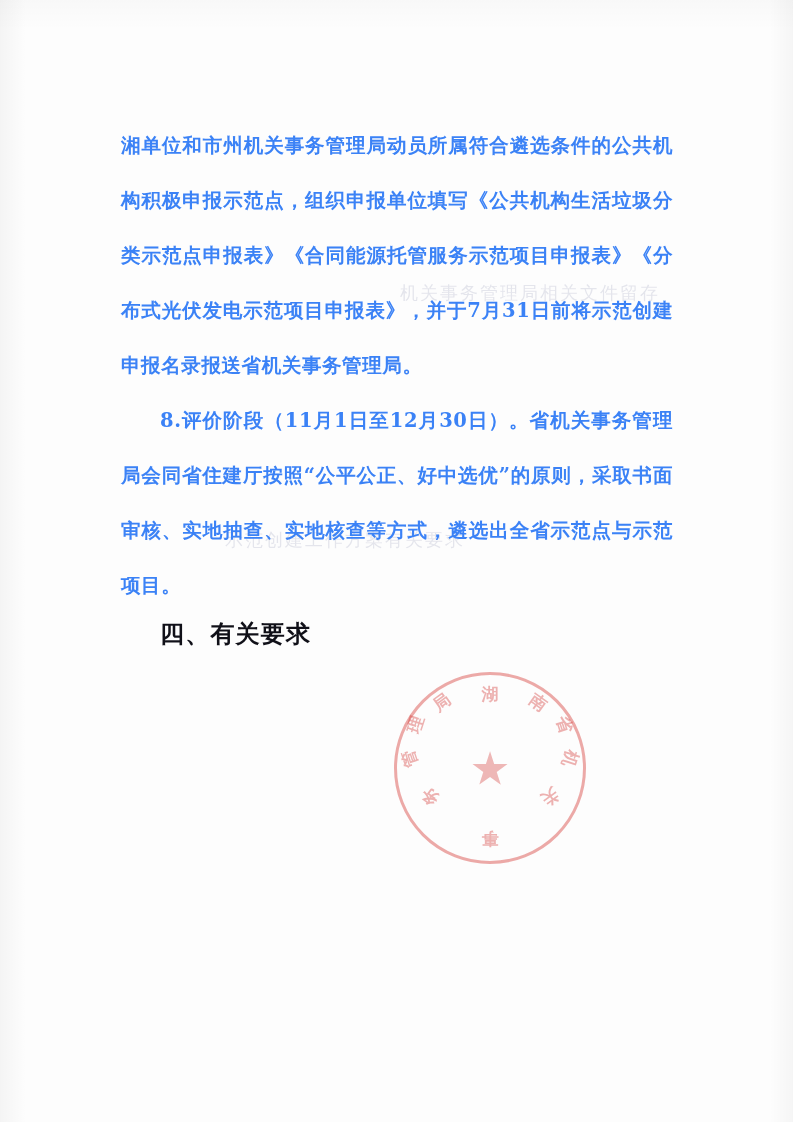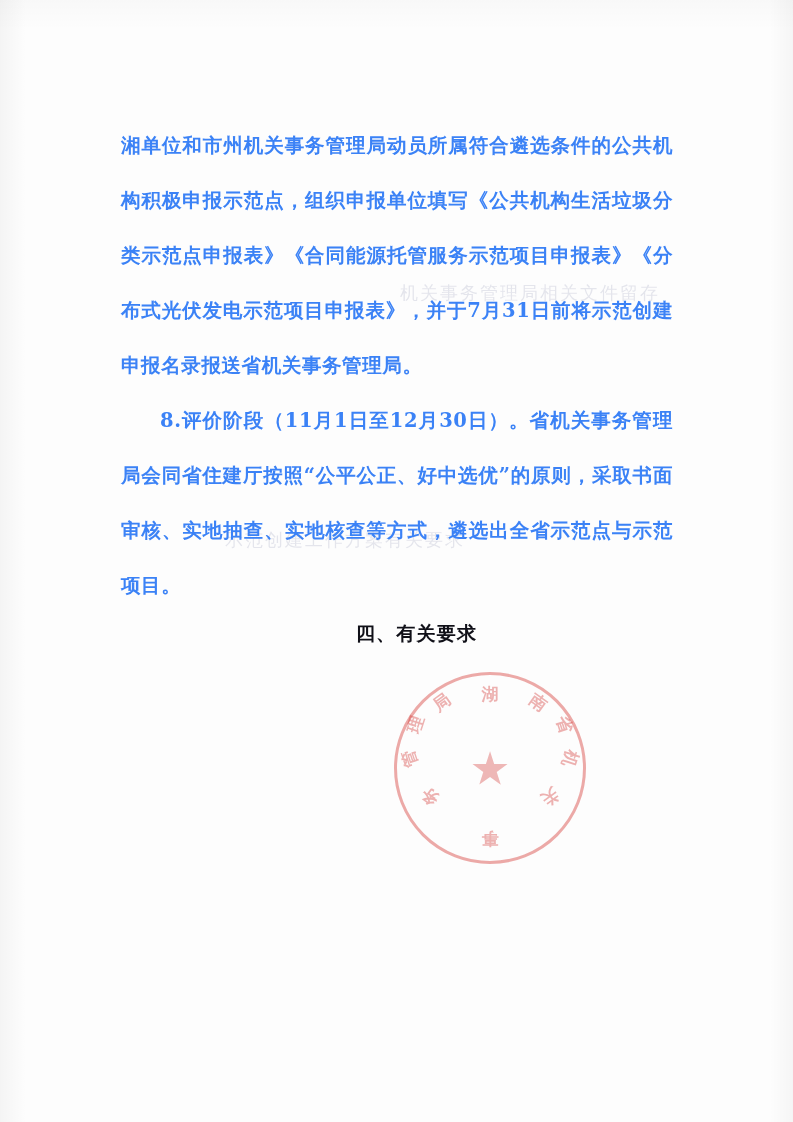--- a/index.html
+++ b/index.html
@@ -51,28 +51,27 @@
     margin: 0 0 0 0;
     color: #3b82f6;
     font-weight: 600;
   }
 
   .indent {
     text-indent: 39px;
   }
 
   .heading {
-    font-size: 19px;
+    font-size: 24px;
     line-height: 41px;
     letter-spacing: 1.2px;
     font-weight: 800;
     text-indent: 39px;
     margin: 0;
     color: #101018;
-    text-align: center;
   }
 
   
   #seal {
     position: absolute;
     left: 394px;
     top: 672px;
     width: 186px;
     height: 186px;
     border-radius: 50%;

